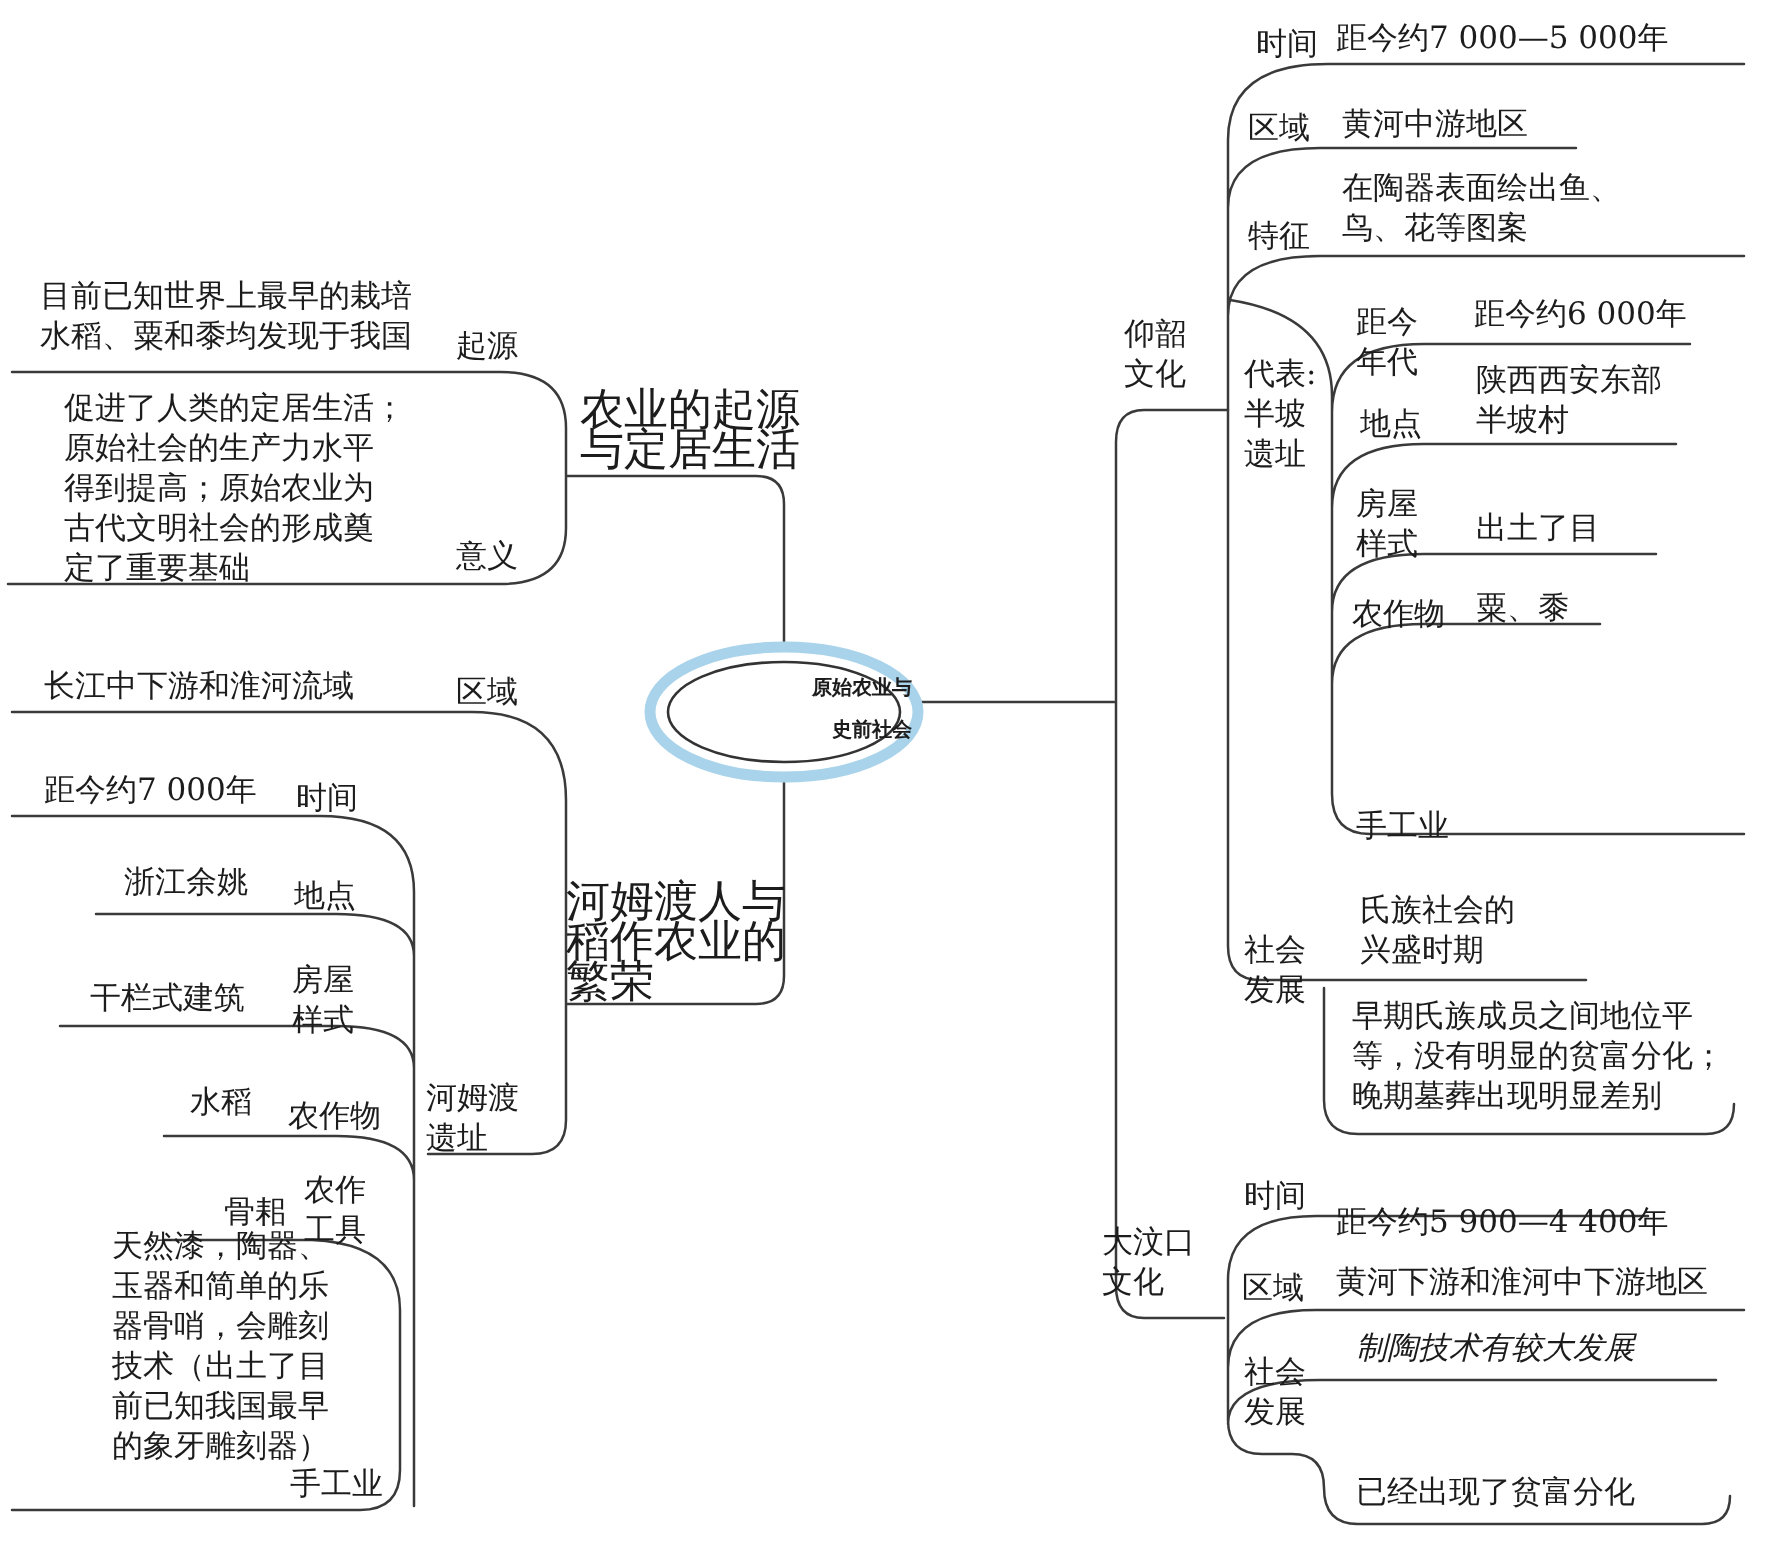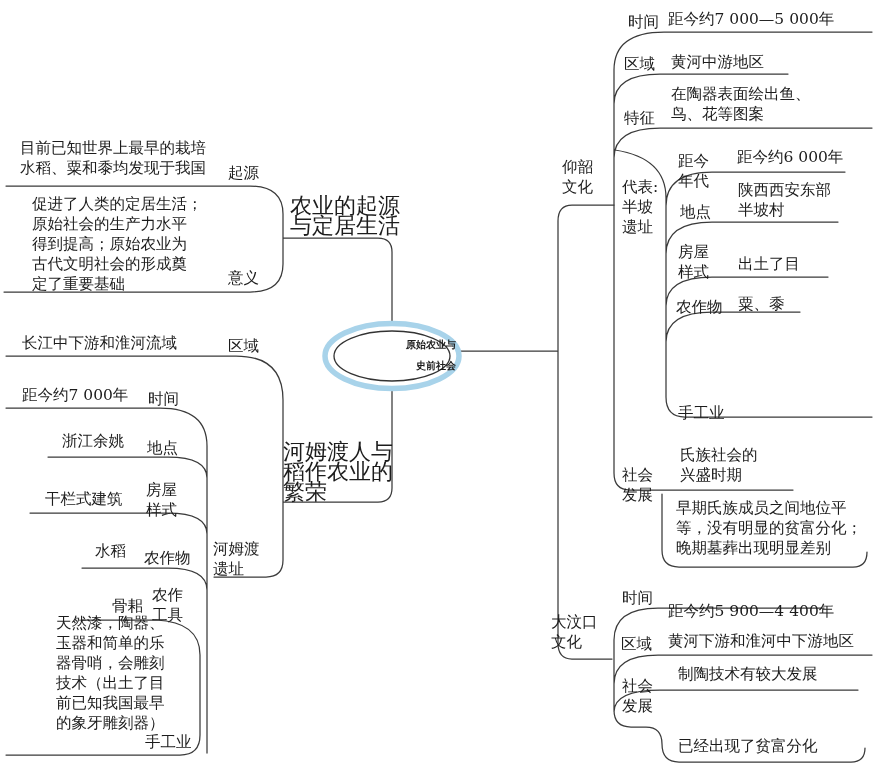--- a/index.html
+++ b/index.html
@@ -132,16 +132,16 @@
 晚期墓葬出现明显差别</div>
 
   <div class="nd ctr" style="left:551px;top:612px;width:56px;font-family:Liberation Serif, serif;">大汶口
 文化</div>
   <div class="nd" style="left:622px;top:588px;">时间</div>
   <div class="nd" style="left:668px;top:585px;margin-top:16px;">距今约5 900—4 400年</div>
   <div class="nd" style="left:621px;top:634px;">区域</div>
   <div class="nd" style="left:668px;top:631px;">黄河下游和淮河中下游地区</div>
   <div class="nd" style="left:622px;top:676px;">社会
 发展</div>
-  <div class="nd" style="left:678px;top:664px;">制陶技术有较大发展</div>
+  <div class="nd" style="left:678px;top:664px;font-style:italic;">制陶技术有较大发展</div>
   <div class="nd" style="left:678px;top:736px;">已经出现了贫富分化</div>
 
 </div>
 
 </body></html>

